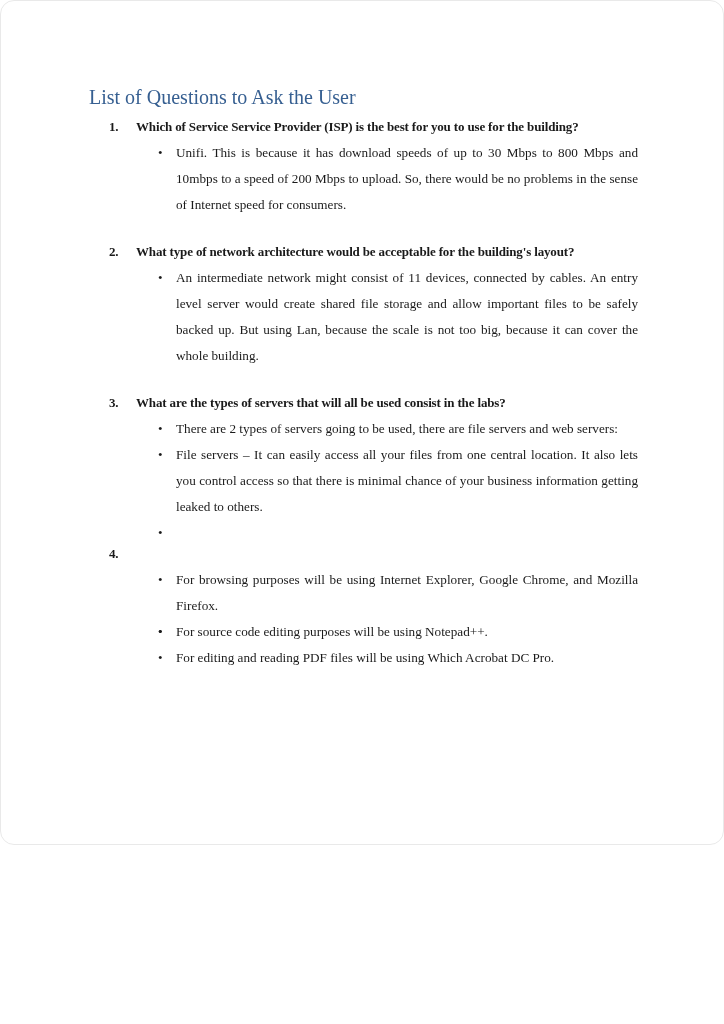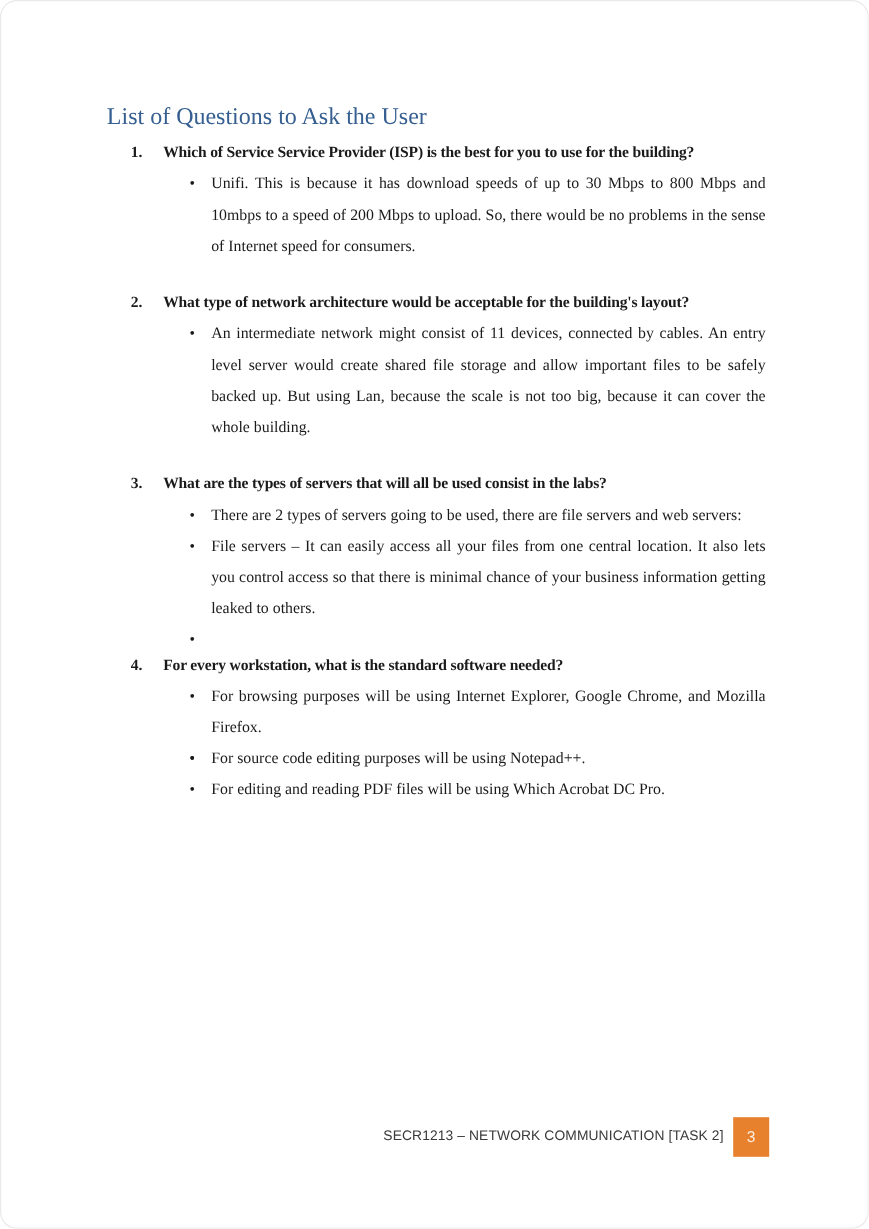--- a/index.html
+++ b/index.html
@@ -4,21 +4,21 @@
 <style>
   html, body {
     margin: 0;
     padding: 0;
     background: #ffffff;
     font-family: "Liberation Serif", serif;
   }
   .page {
     position: relative;
     width: 724px;
-    height: 1024px;
+    height: 845px;
     background: #ffffff;
     border: 1px solid #e9e9e9;
     border-radius: 14px;
     box-sizing: border-box;
     overflow: hidden;
   }
   .content {
     position: absolute;
     left: 88px;
     top: 84px;
@@ -143,21 +143,20 @@
         </div>
         <div class="answer-item">
           <span class="bullet-marker">•</span>
         </div>
       </div>
     </div>
 
     <div class="question">
       <div class="q-head">
         <span class="q-num">4.</span>
-        <span class="q-text">For every workstation, what is the standard software needed?</span>
       </div>
       <div class="answers">
         <div class="answer-item">
           <span class="bullet-marker">•</span>
           <span>For browsing purposes will be using Internet Explorer, Google Chrome, and Mozilla Firefox.</span>
         </div>
         <div class="answer-item">
           <span class="bullet-marker">•</span>
         </div>
         <div class="answer-item">

